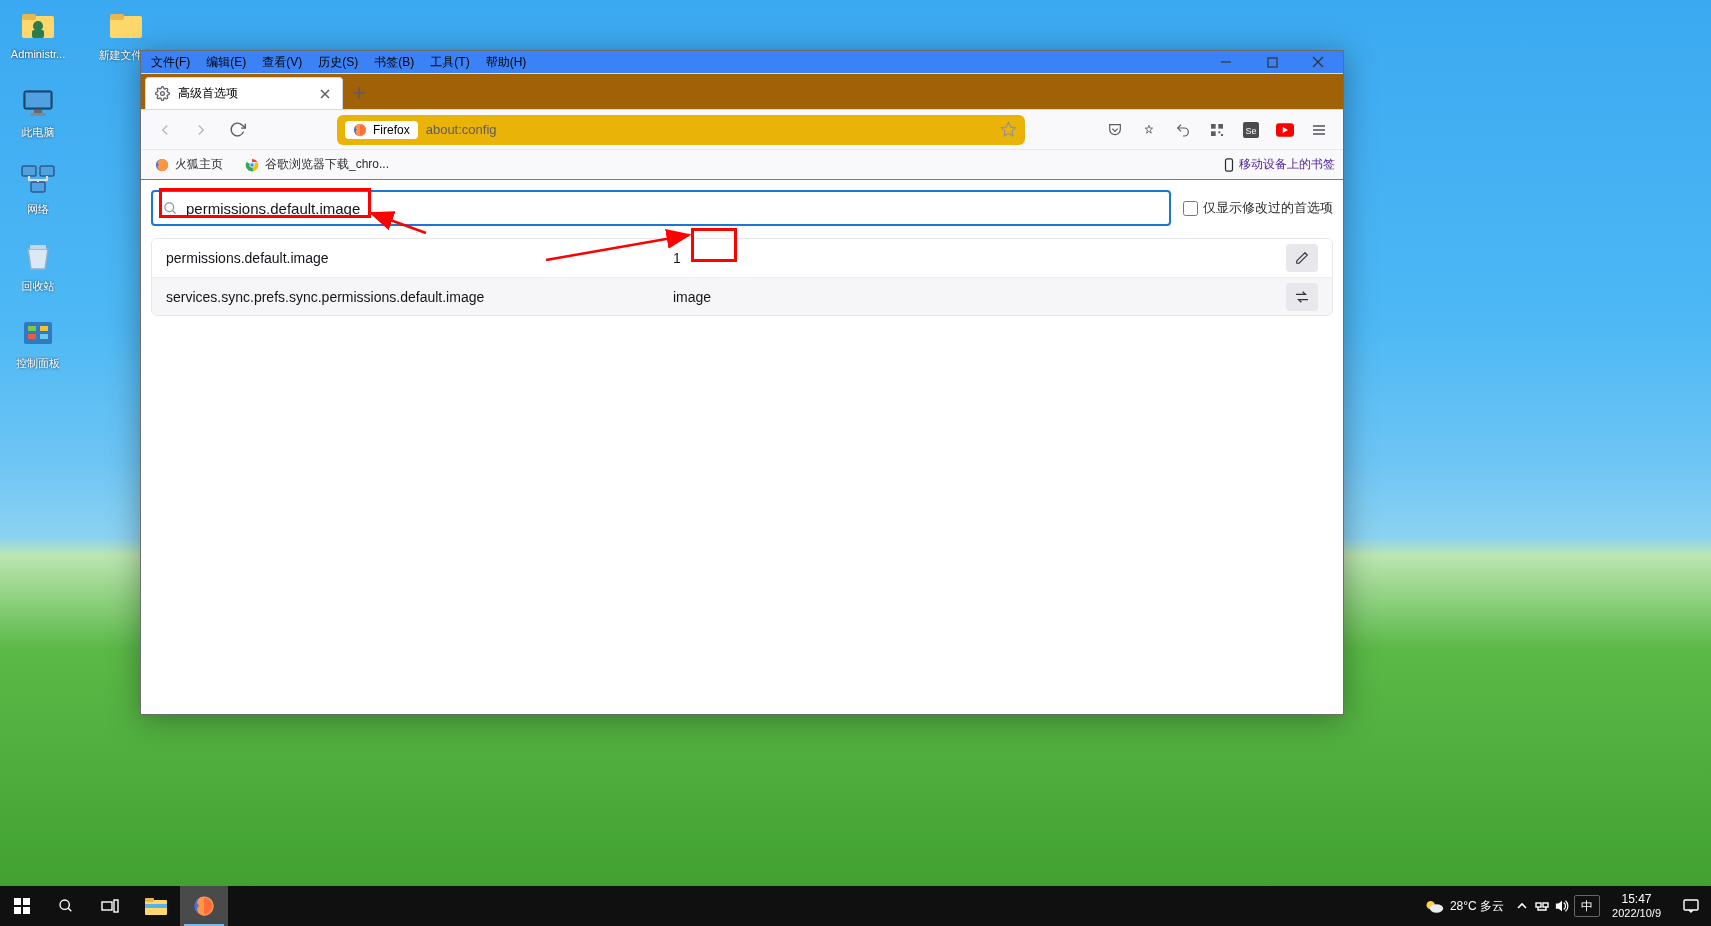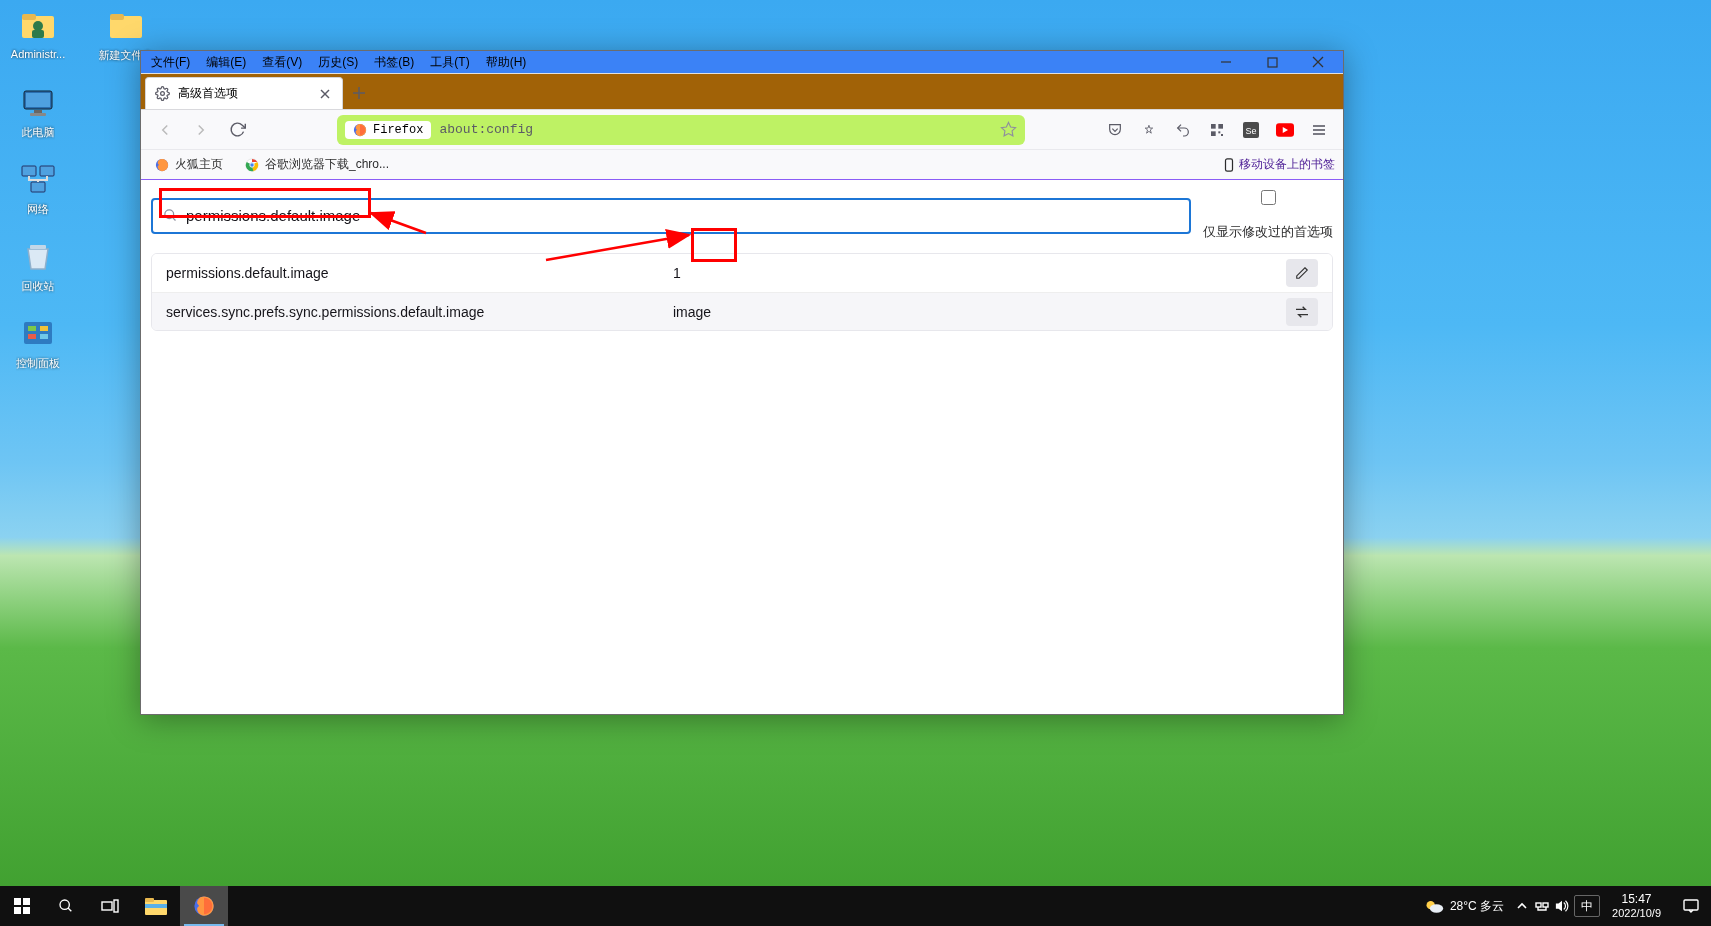--- a/index.html
+++ b/index.html
@@ -82,26 +82,25 @@
   .nav-btn {
     width: 32px; height: 32px;
     display:flex; align-items:center; justify-content:center;
     border-radius: 4px; color:#5b5b66; cursor:pointer;
   }
   .nav-btn.disabled { color:#bbb; cursor:default;}
   .urlbar {
     flex: 1;
     height: 30px;
     margin: 0 70px 0 80px;
-    background: #bef264;
+    background: #eab308;
     border-radius: 6px;
     display:flex; align-items:center;
     padding: 0 8px; gap:8px;
     font-size: 13px;
-    font-family: Liberation Mono, monospace;
   }
   .urlbar .identity {
     display:flex; align-items:center; gap:6px;
     padding: 2px 8px;
     background:#fff; border-radius:4px; font-size:12px;
   }
   .urlbar .urltext { color:#5b5b66; }
   .urlbar .flex { flex:1; }
   .urlbar .star { color:#8f8f9d; cursor:pointer;}
   .toolbar-right { display:flex; gap:2px; align-items:center;}
@@ -137,21 +136,21 @@
     border-radius: 4px;
     display:flex; align-items:center;
     padding: 0 10px; gap:8px;
     font-size: 14px;
   }
   .search-box .search-icon { color:#8f8f9d;}
   .search-box input {
     border:none; outline:none; flex:1; font-size:15px; color:#15141a;
     caret-color:#15141a;
   }
-  .only-modified { display:flex; align-items:center; gap:18px; font-size:13px; color:#2c2c2d;flex-direction:column;}
+  .only-modified { display:flex; align-items:center; gap:5px; font-size:13px; color:#2c2c2d;}
   .only-modified input { width:15px; height:15px;}
 
   
   .redbox { position:absolute; border:3px solid #ff0000; pointer-events:none; }
 
   
   .arrow-svg { position:absolute; pointer-events:none; }
 
   
   .pref-table {

